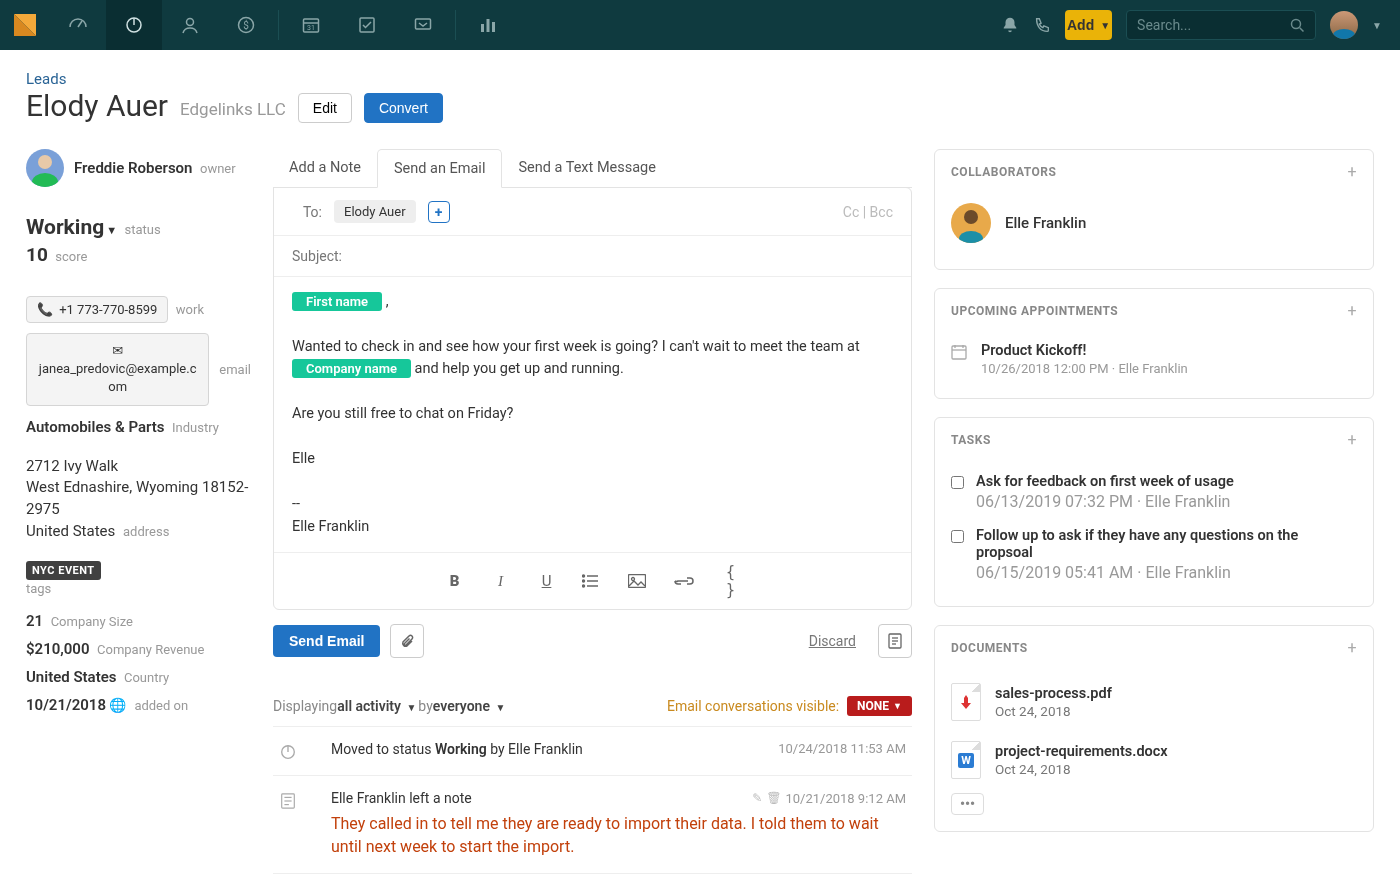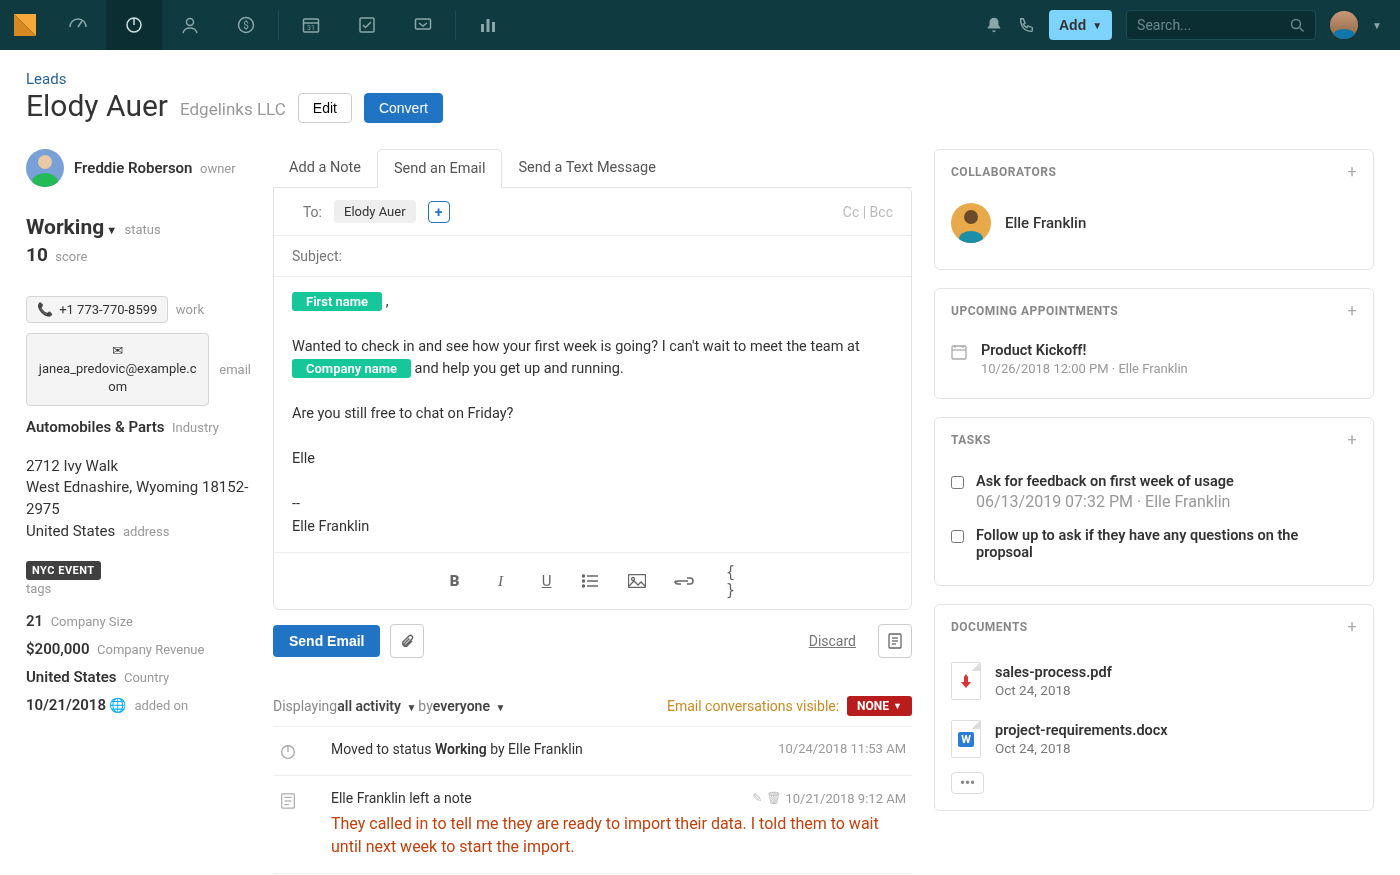--- a/index.html
+++ b/index.html
@@ -8,21 +8,21 @@
 
 
 .topnav { background:#0f3a3f; height:50px; display:flex; align-items:center; color:#c6d6d7; }
 .topnav .logo { width:50px; height:50px; display:flex; align-items:center; justify-content:center; }
 .topnav .nav-items { display:flex; height:50px; }
 .topnav .nav-item { width:56px; display:flex; align-items:center; justify-content:center; color:#8aa6a8; cursor:pointer; }
 .topnav .nav-item.active { background:#0a2e32; color:#cfe0e1; }
 .topnav .divider { width:1px; height:30px; background:#1b4e53; margin:0 4px; align-self:center;}
 .topnav .spacer { flex:1; }
 .topnav .right { display:flex; align-items:center; gap:14px; padding-right:18px; }
-.topnav .add-btn { background:#7dd3fc; color:#333; border:none; border-radius:4px; padding:7px 10px; font-weight:600; display:flex; align-items:center; gap:6px; cursor:pointer; font-size:14px;}
+.topnav .add-btn { background:#eab308; color:#333; border:none; border-radius:4px; padding:7px 2px; font-weight:600; display:flex; align-items:center; gap:6px; cursor:pointer; font-size:14px;}
 .topnav .search { background:#0a2e32; border:1px solid #1b4e53; border-radius:4px; padding:6px 10px; width:190px; color:#8aa6a8; display:flex; align-items:center; justify-content:space-between; cursor:text; }
 .topnav .avatar { width:28px; height:28px; border-radius:50%; background:linear-gradient(#c97,#864);position:relative; overflow:hidden; display:flex; align-items:center; justify-content:center; }
 .topnav .avatar::after { content:''; position:absolute; bottom:-2px; width:22px; height:12px; border-radius:50% 50% 0 0; background:#17a; }
 
 .icon { display:inline-flex; }
 
 
 .page { padding:20px 26px; }
 .breadcrumb { color:#2a6496; font-size:15px; margin-bottom:2px;}
 .page-title-row { display:flex; align-items:flex-end; gap:12px; }
@@ -287,21 +287,21 @@
       <div style="margin-top:18px;">
         <span class="tag">NYC EVENT</span>
         <div class="sub-label" style="margin-left:0; margin-top:4px;">tags</div>
       </div>
 
       <div class="left-field" style="margin-top:16px;">
         <span class="val">21</span>
         <span class="lab">Company Size</span>
       </div>
       <div class="left-field" style="margin-top:10px;">
-        <span class="val">$200,000</span>
+        <span class="val">$210,000</span>
         <span class="lab">Company Revenue</span>
       </div>
       <div class="left-field" style="margin-top:10px;">
         <span class="val">United States</span>
         <span class="lab">Country</span>
       </div>
       <div class="left-field" style="margin-top:10px;">
         <span class="val">10/21/2018</span>
         <span style="color:#bbb;">🌐</span>
         <span class="lab">added on</span>
@@ -494,20 +494,21 @@
             <input type="checkbox" style="">
             <div>
               <div class="task-title">Ask for feedback on first week of usage</div>
               <div class="task-sub">06/13/2019 07:32 PM · Elle Franklin</div>
             </div>
           </div>
           <div class="task">
             <input type="checkbox" style="">
             <div>
               <div class="task-title">Follow up to ask if they have any questions on the propsoal</div>
+              <div class="task-sub">06/15/2019 05:41 AM · Elle Franklin</div>
             </div>
           </div>
         </div>
       </div>
 
       <div class="card">
         <div class="card-header">
             <span>DOCUMENTS</span>
             <span class="plus">+</span>
           </div>

